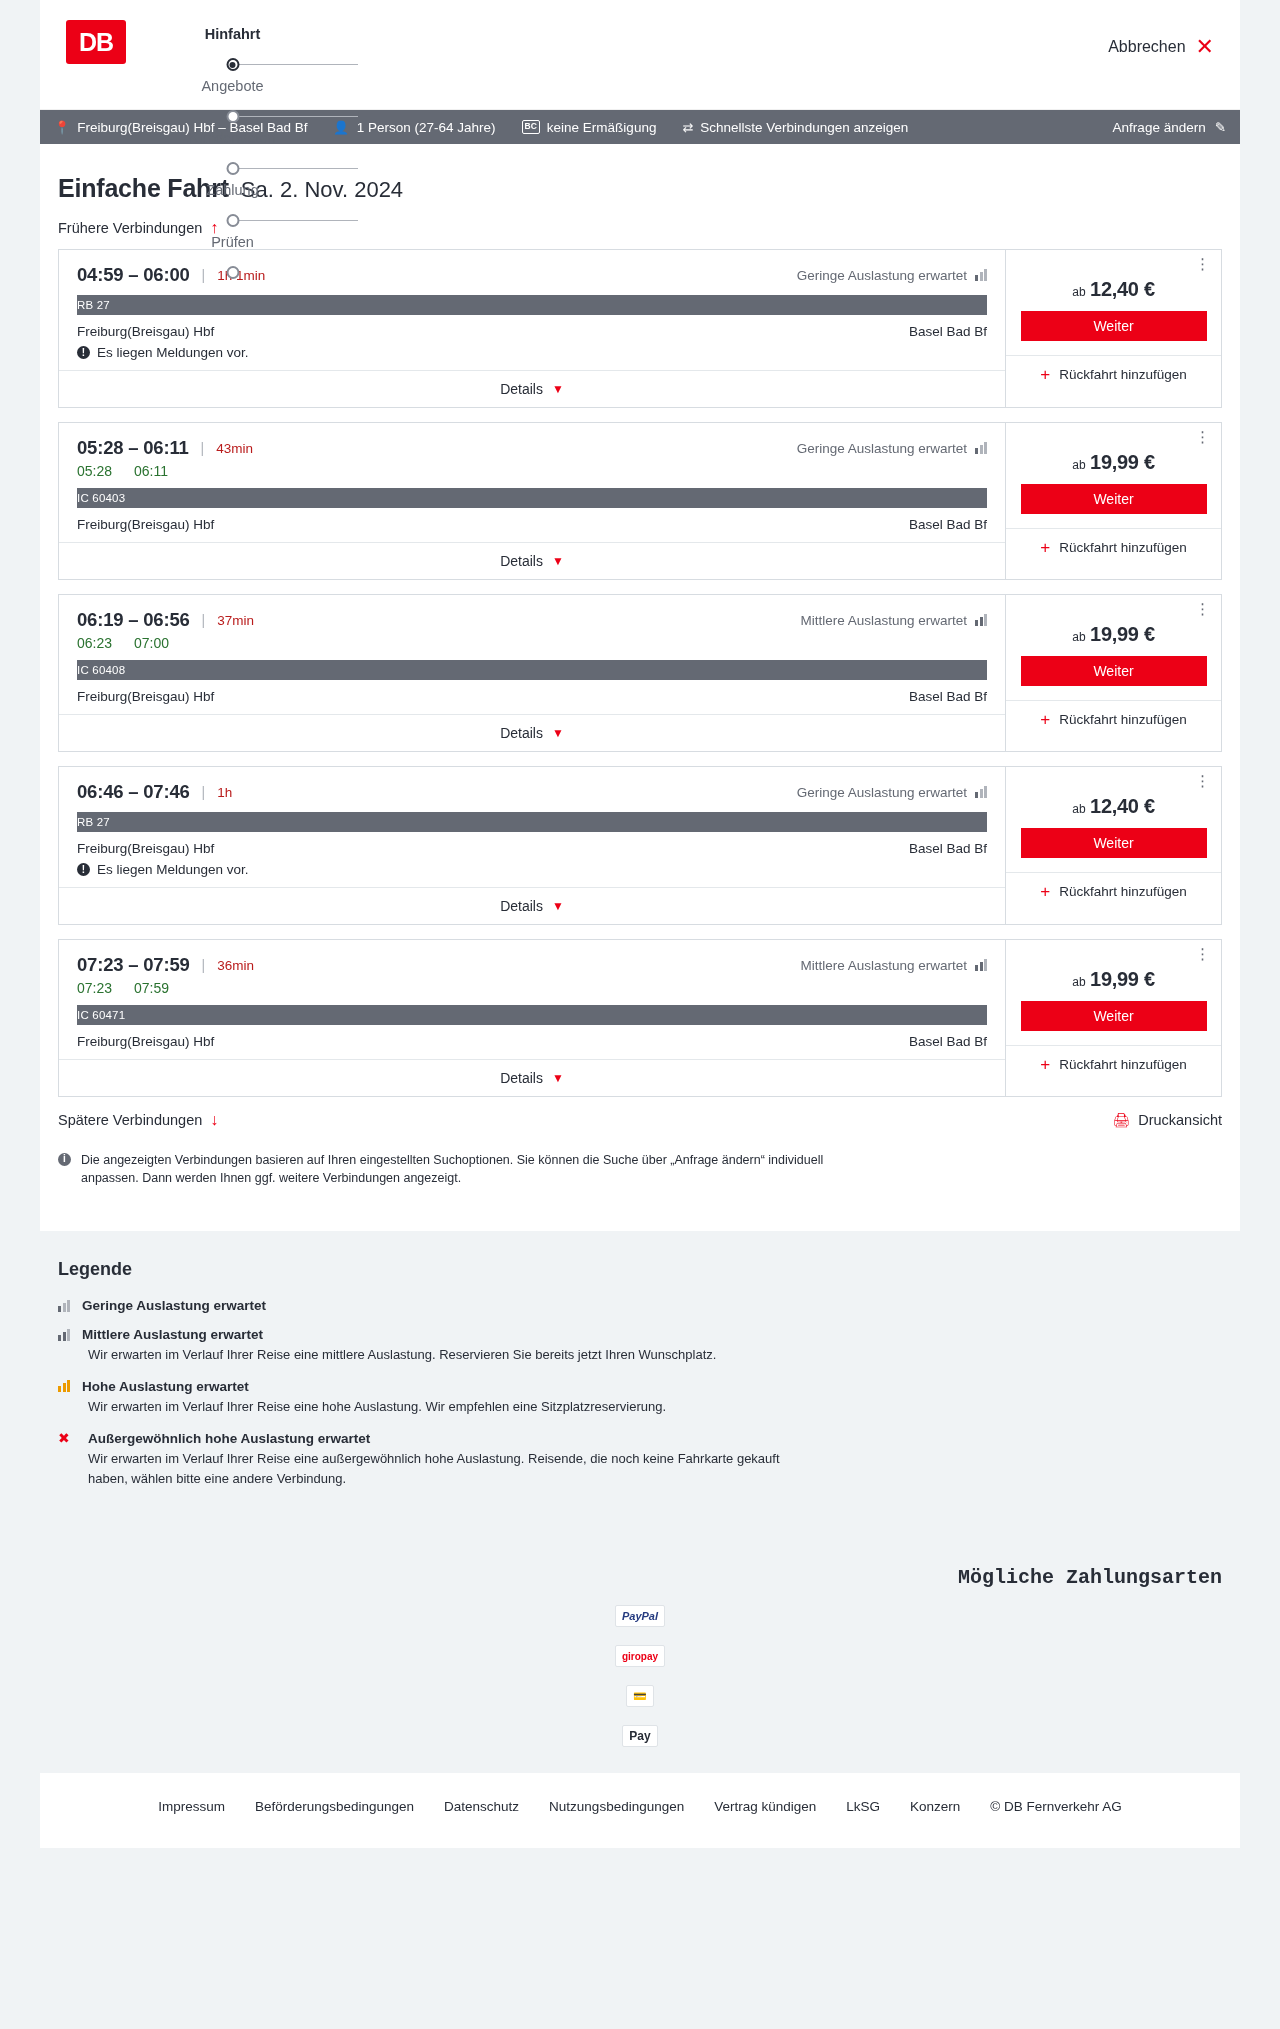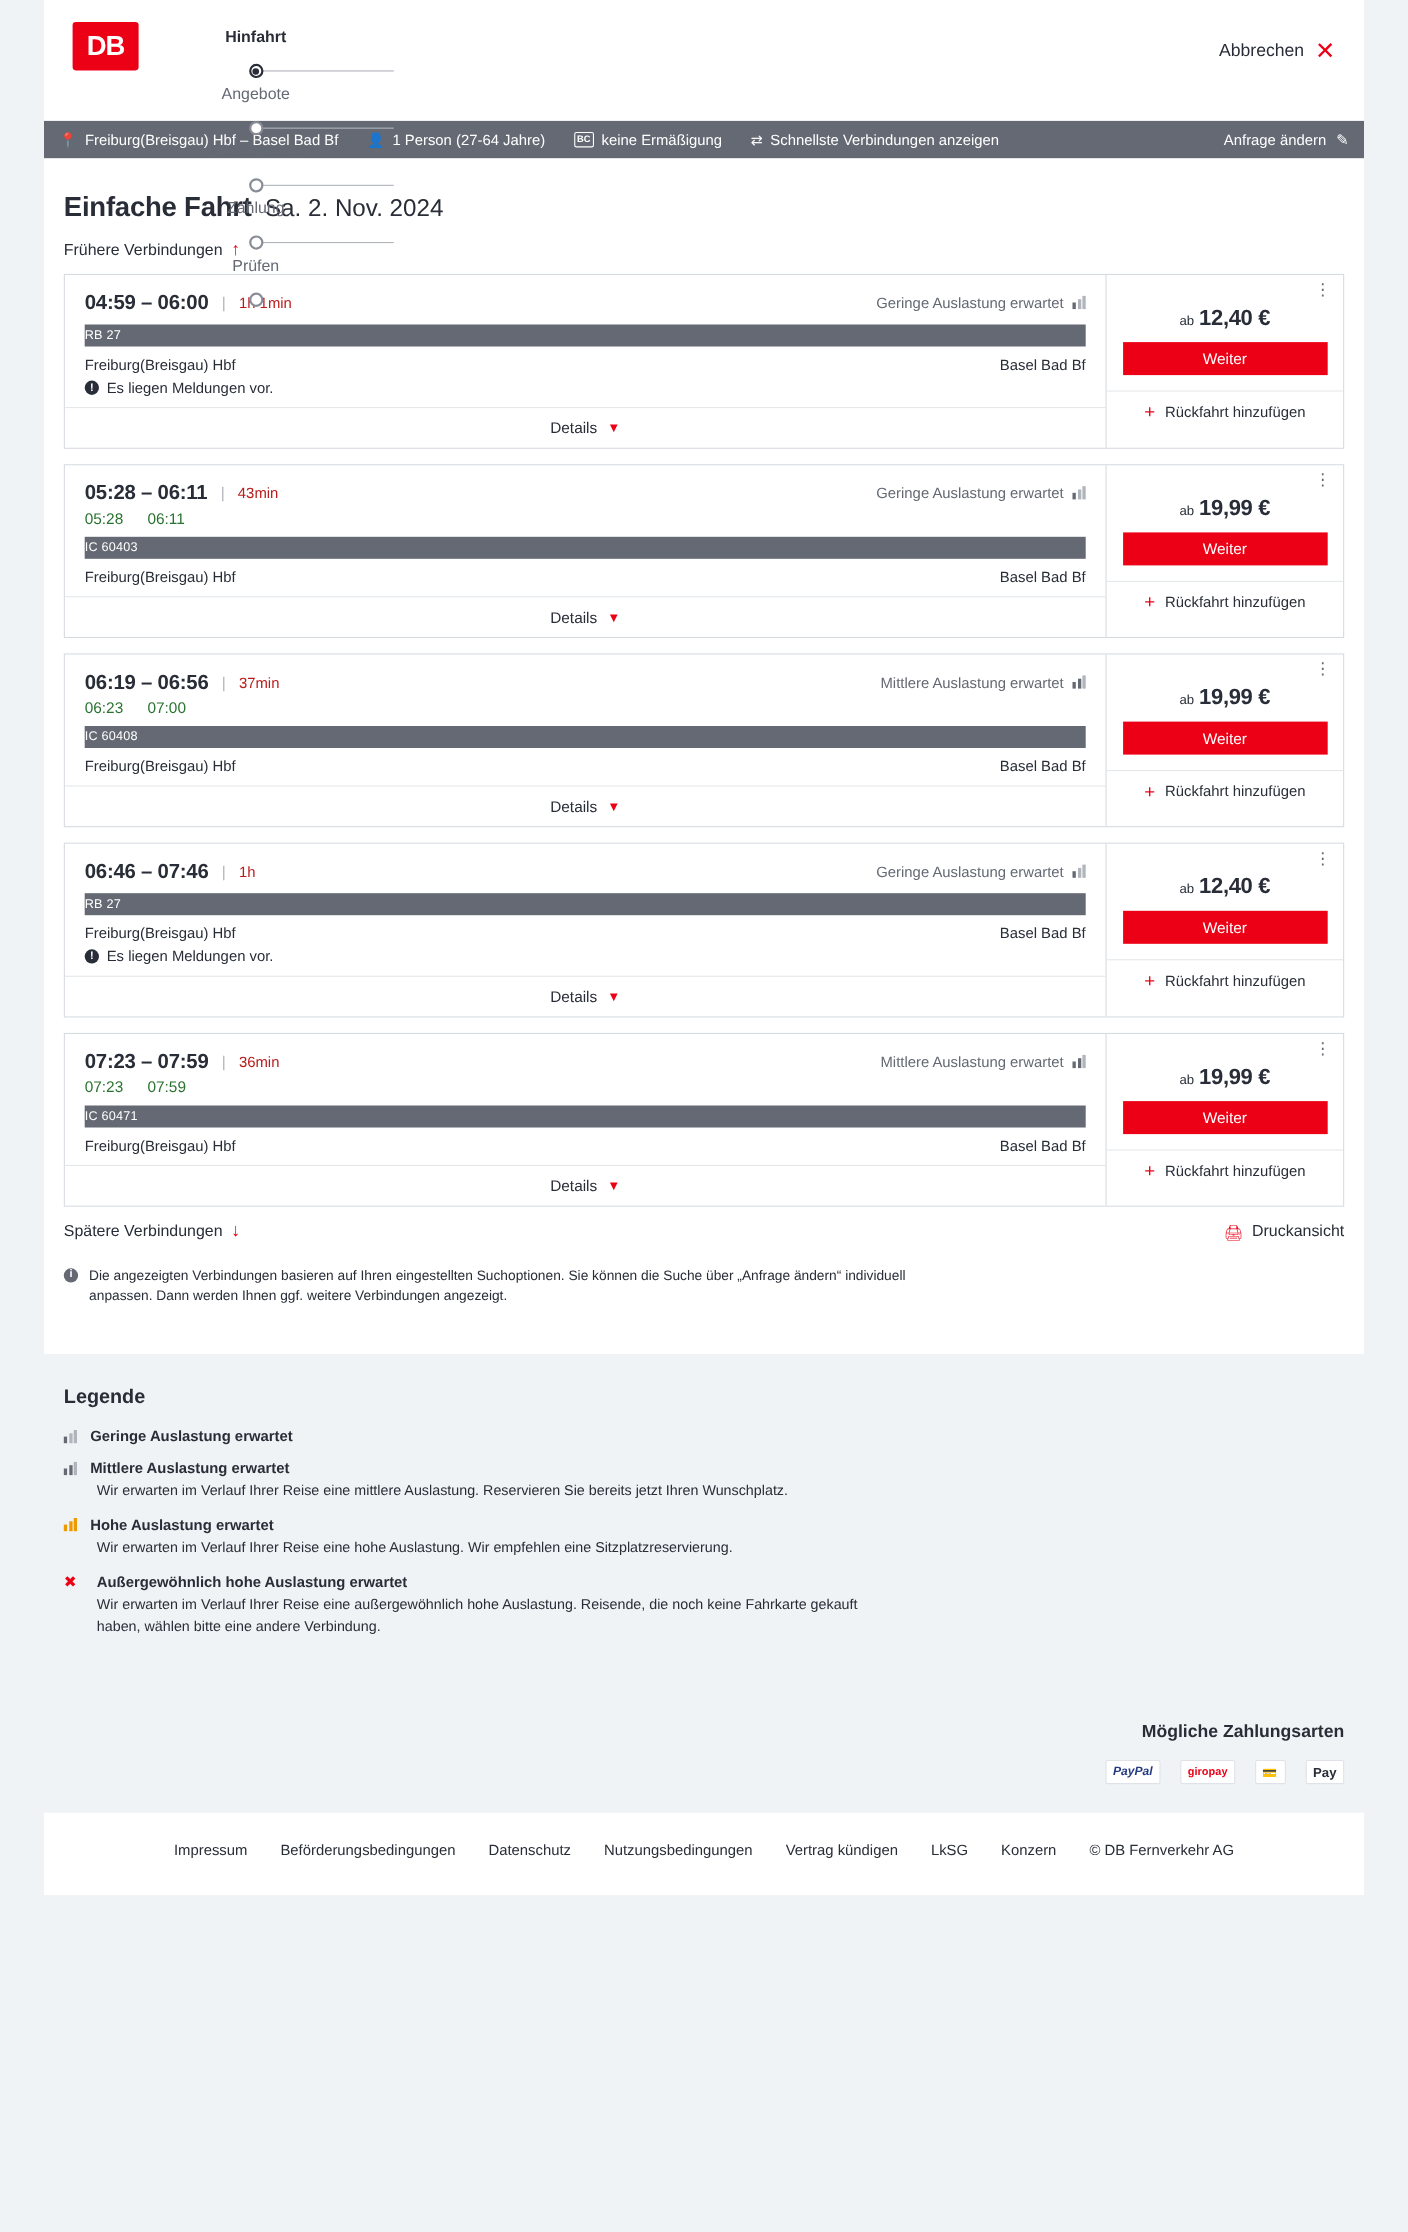--- a/index.html
+++ b/index.html
@@ -153,22 +153,22 @@
   .legend h2 { font-size:18px; margin:0 0 18px 0; font-weight:bold; }
   .leg-item { margin-bottom: 14px; }
   .leg-head { display:flex; align-items:center; gap:12px; }
   .leg-head .t { font-size:13.5px; font-weight:bold; }
   .leg-desc { font-size:13px; color:#282d37; margin-left:30px; margin-top:3px; line-height:1.5; max-width:700px; }
   .bars.high i { background:#ec9a00 !important; }
   .xhigh { color:#ec0016; font-size:14px; width:18px; }
 
   
   .pay { background:#f0f3f5; margin:0 40px; padding: 30px 18px 26px 18px; }
-  .pay h2 { text-align:right; font-size:16px; margin:0 0 16px 0; font-weight:bold; }
-  .pay-icons { display:flex; justify-content:flex-end; align-items:center; gap:18px; }
+  .pay h2 { text-align:right; font-size:20px; margin:0 0 16px 0; font-weight:bold;font-family:Liberation Mono, monospace; }
+  .pay-icons { display:flex; justify-content:flex-end; align-items:center; gap:18px;flex-direction:column; }
   .pi { height:22px; display:flex; align-items:center; justify-content:center; background:#fff; border:1px solid #dfe3e7; padding: 2px 6px; border-radius:2px; font-size:11px; }
   .pi.paypal { color:#253b80; font-weight:bold; font-style:italic; }
   .pi.apple { font-size:12px; font-weight:bold; }
   .pi.gpay { color:#5f6368; font-weight:bold; }
   .pi.giro { color:#ec0016; font-weight:bold; font-size:10px; }
 
   
   footer { background:#fff; margin:0 40px; padding: 26px 0 34px 0; }
   .flinks { display:flex; justify-content:center; gap:30px; font-size:13.5px; color:#282d37; flex-wrap:wrap;}
   .flinks span { cursor:pointer; }

